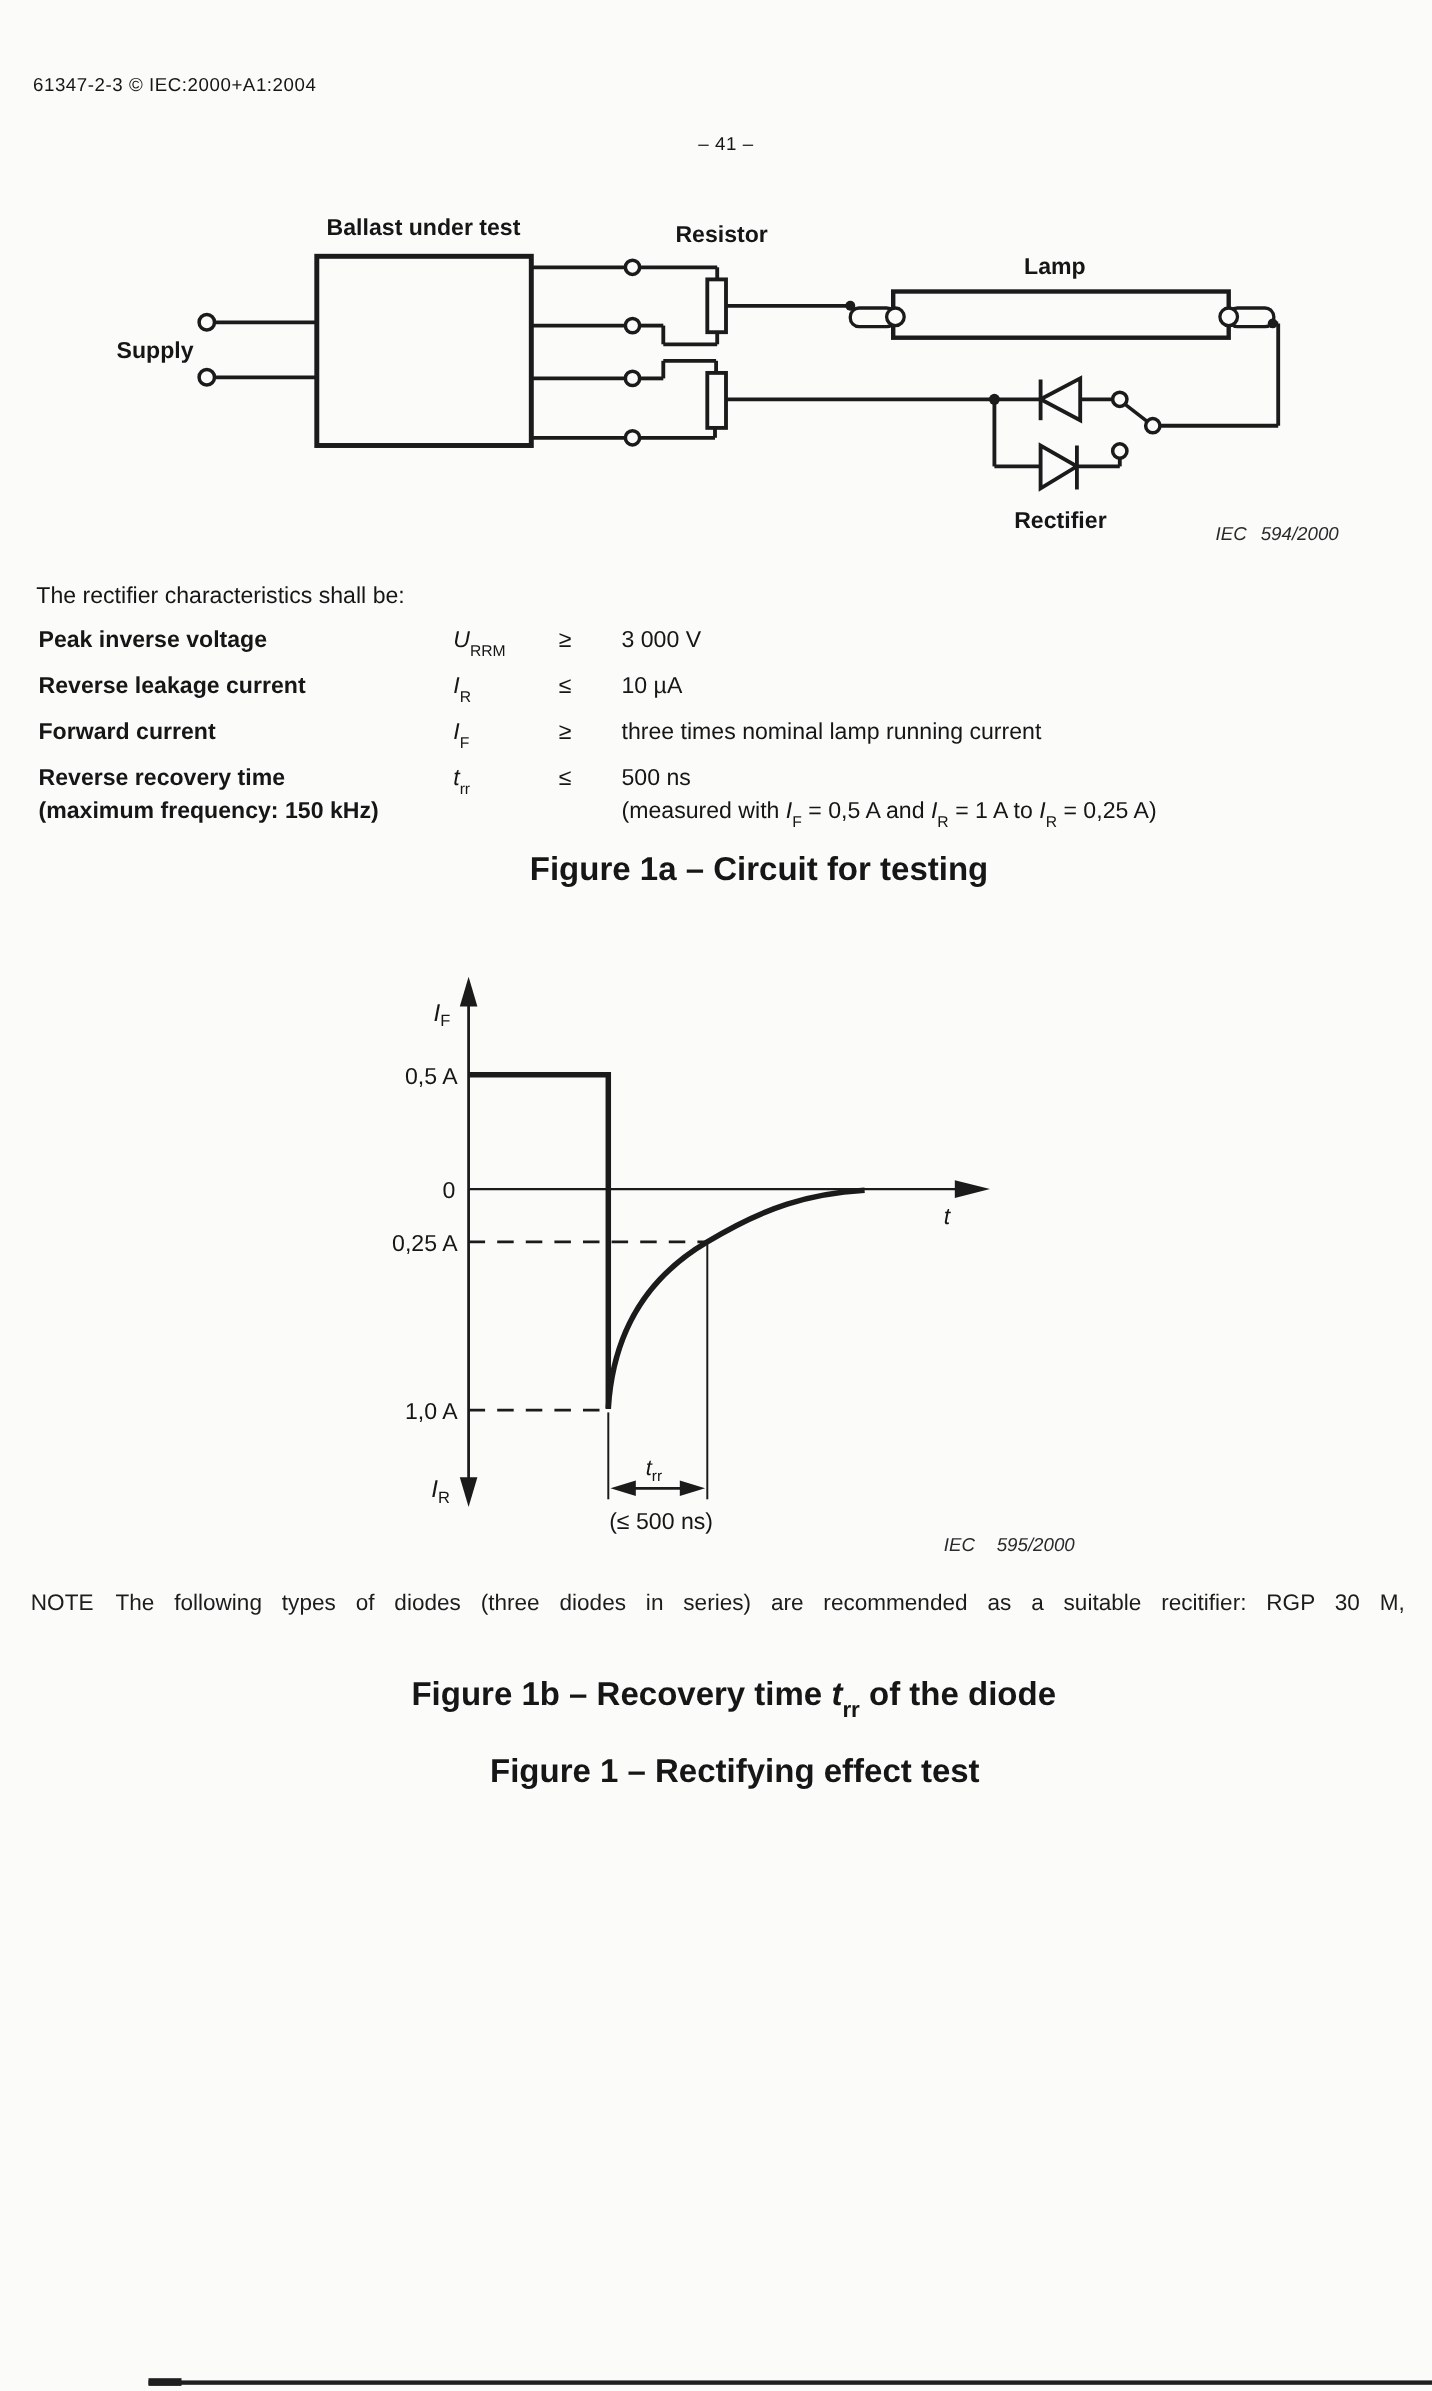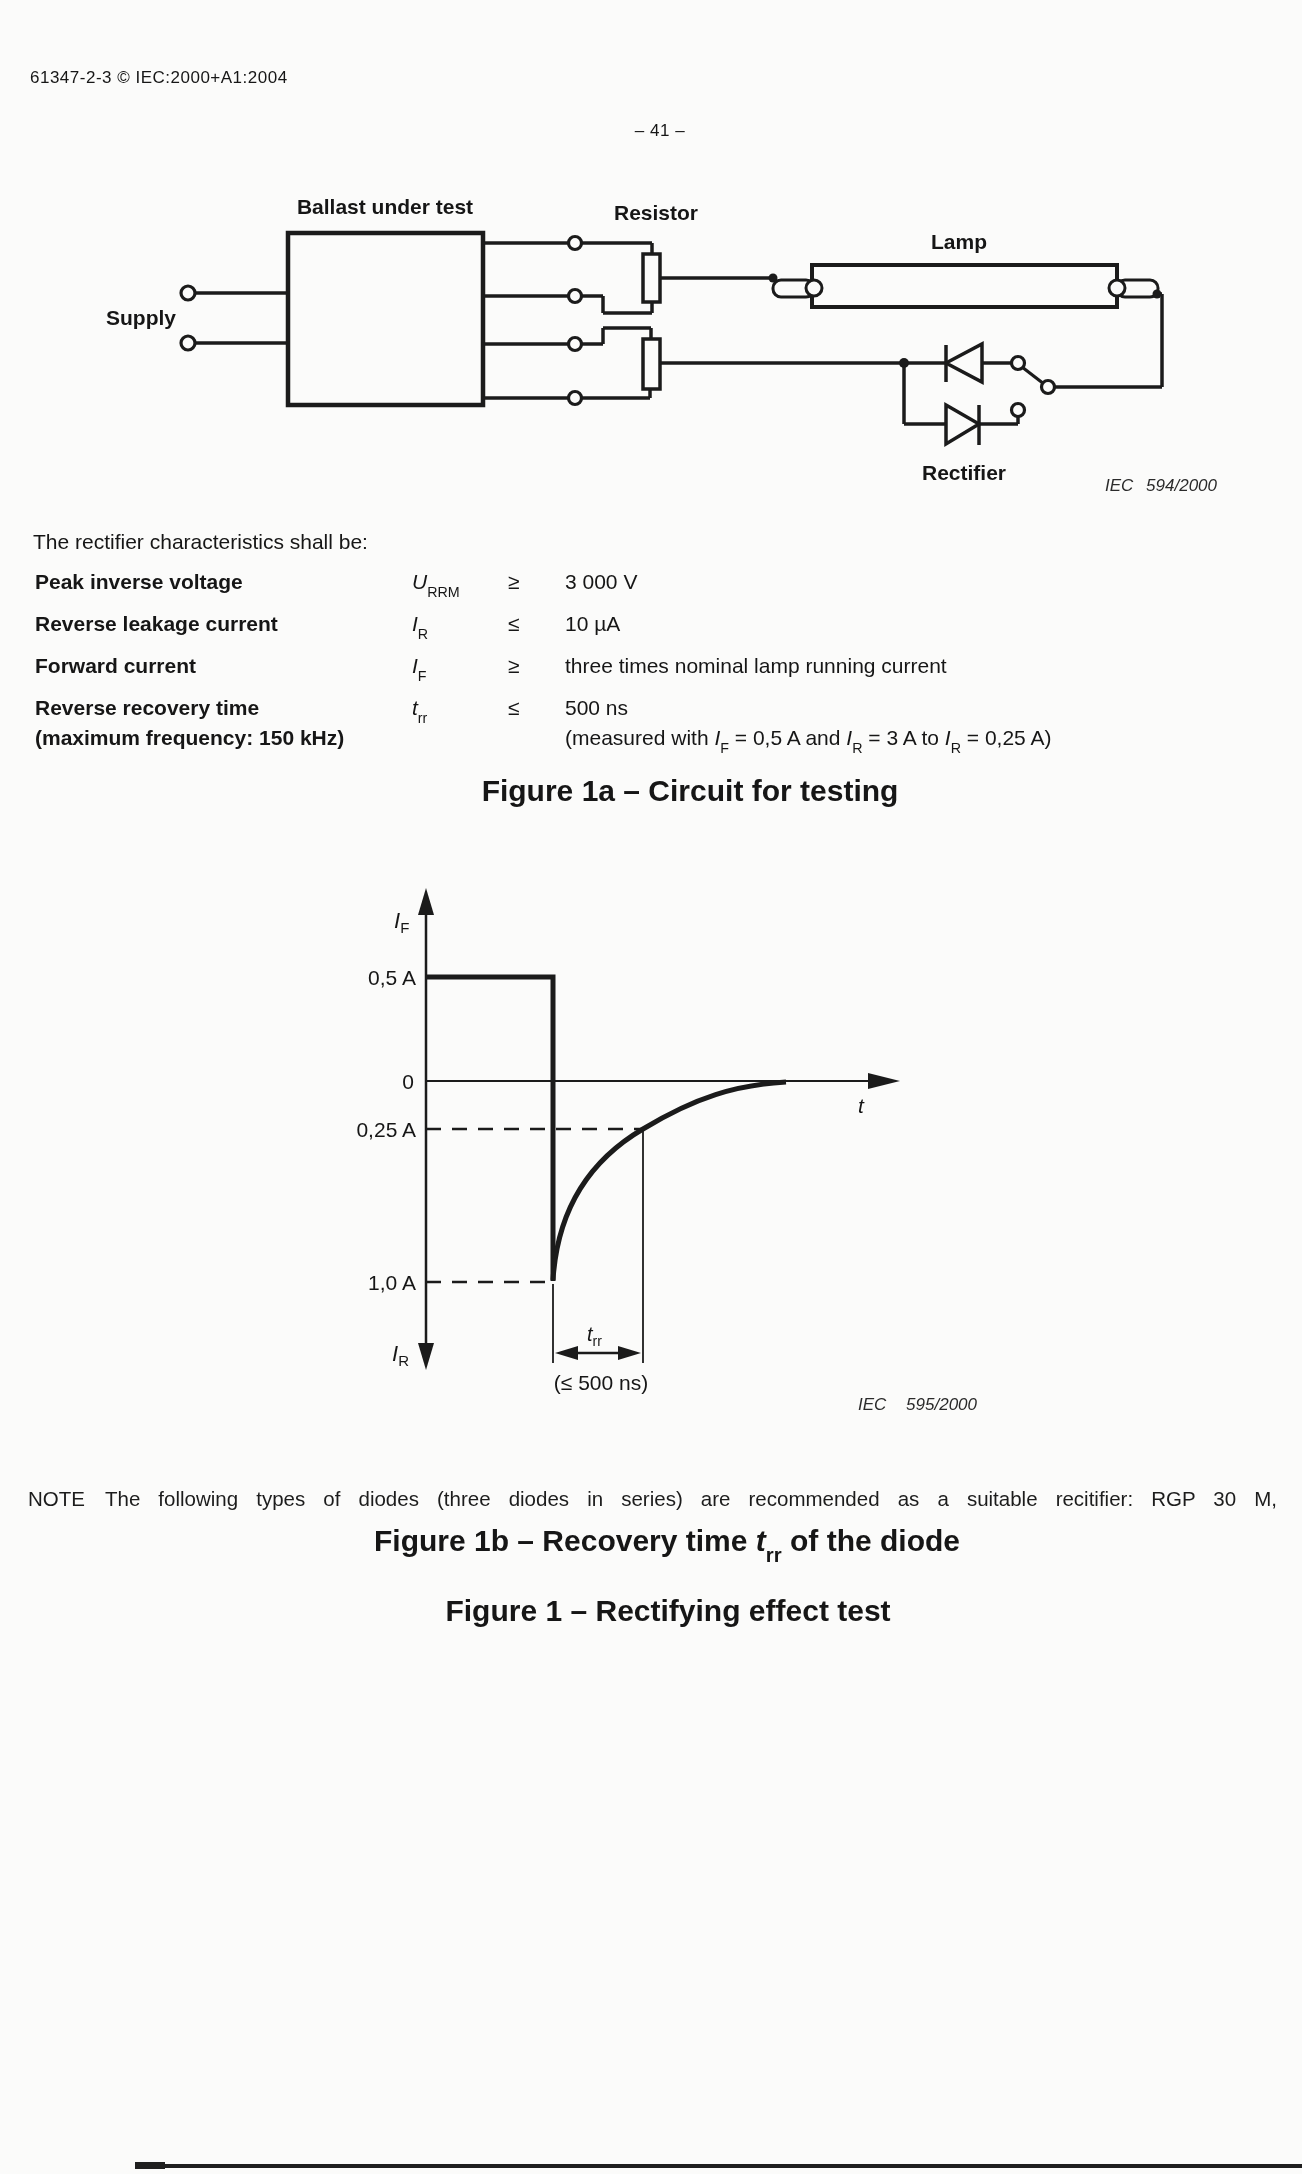--- a/index.html
+++ b/index.html
@@ -165,21 +165,21 @@
   <span class="t-val body-txt"><span>three times nominal lamp running current</span></span>
 </div>
 <div class="trow" style="top:696px;">
   <span class="t-label body-txt">Reverse recovery time</span>
   <span class="t-sym body-txt"><i>t</i><sub>rr</sub></span>
   <span class="t-op body-txt">≤</span>
   <span class="t-val body-txt"><span>500 ns</span></span>
 </div>
 <div class="trow" style="top:726px;">
   <span class="t-label body-txt">(maximum frequency: 150 kHz)</span>
-  <span class="t-val body-txt"><span>(measured with </span><i>I</i><sub>F</sub><span> = 0,5 A and </span><i>I</i><sub>R</sub><span> = 3 A to </span><i>I</i><sub>R</sub><span> = 0,25 A)</span></span>
+  <span class="t-val body-txt"><span>(measured with </span><i>I</i><sub>F</sub><span> = 0,5 A and </span><i>I</i><sub>R</sub><span> = 1 A to </span><i>I</i><sub>R</sub><span> = 0,25 A)</span></span>
 </div>
 
 <div class="abs caption" style="left:690px;top:774px;">Figure 1a – Circuit for testing</div>
 
 <svg style="top:860px;" width="1302" height="580" viewBox="0 860 1302 580">
   <g stroke="#1b1b1b" fill="none">
 
     <g>
       <line x1="426" y1="903" x2="426" y2="1350" stroke-width="2.5"></line>
       <polygon points="426,888 418,915 434,915" fill="#1b1b1b" stroke="none"></polygon>
@@ -216,21 +216,21 @@
   <text class="g-tick" x="416" y="985" text-anchor="end">0,5 A</text>
   <text class="g-tick" x="414" y="1089" text-anchor="end">0</text>
   <text class="g-tick" x="416" y="1137" text-anchor="end">0,25 A</text>
   <text class="g-tick" x="416" y="1290" text-anchor="end">1,0 A</text>
   <text x="587" y="1341"><tspan font-style="italic" font-size="20">t</tspan><tspan font-size="14" dy="5">rr</tspan></text>
   <text class="g-tick" x="601" y="1390" text-anchor="middle">(≤ 500 ns)</text>
   <text class="iec-ref" x="858" y="1410">IEC</text>
   <text class="iec-ref" x="977" y="1410" text-anchor="end">595/2000</text>
 </svg>
 
-<div class="abs note-wrap" style="left:28px;top:1484px;">
+<div class="abs note-wrap" style="left:28px;top:1443px;">
   <div class="note-l1">
     <span class="note-tag">NOTE</span>
     <span class="note-fill">The following types of diodes (three diodes in series) are recommended as a suitable recitifier: RGP 30 M,</span>
   </div>
 </div>
 
 <div class="abs caption" style="left:667px;top:1524px;"><span>Figure 1b – Recovery time </span><i>t</i><sub>rr</sub><span> of the diode</span></div>
 <div class="abs caption" style="left:668px;top:1594px;">Figure 1 – Rectifying effect test</div>
 
 <div class="scan-bar" style="left:135px;top:2164px;width:1167px;height:4px;"></div>

